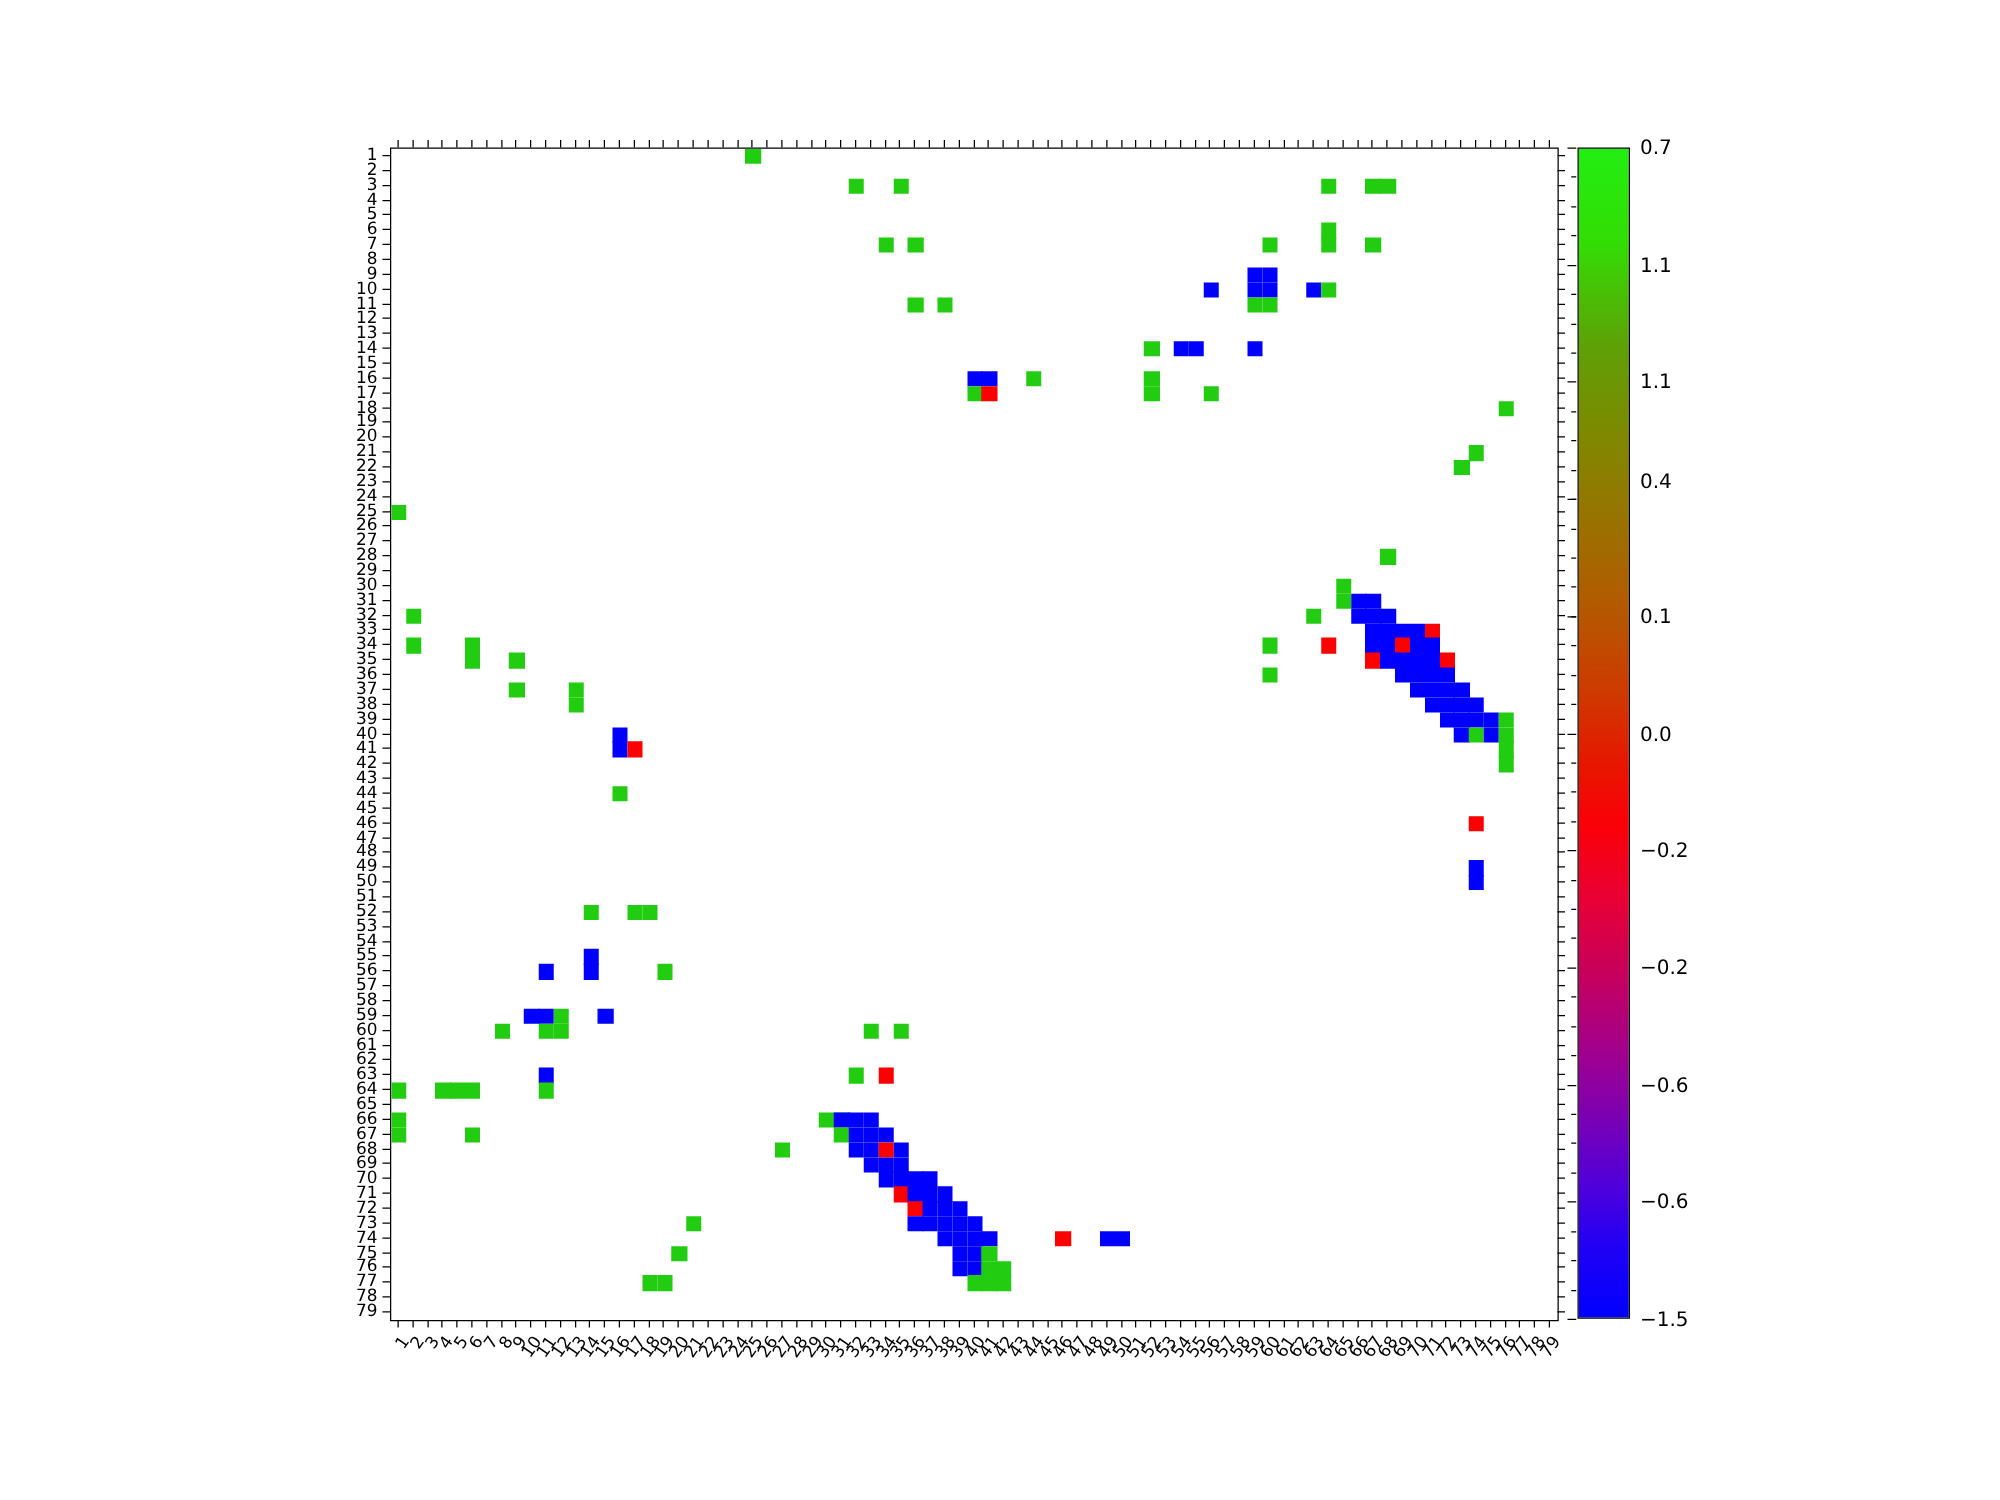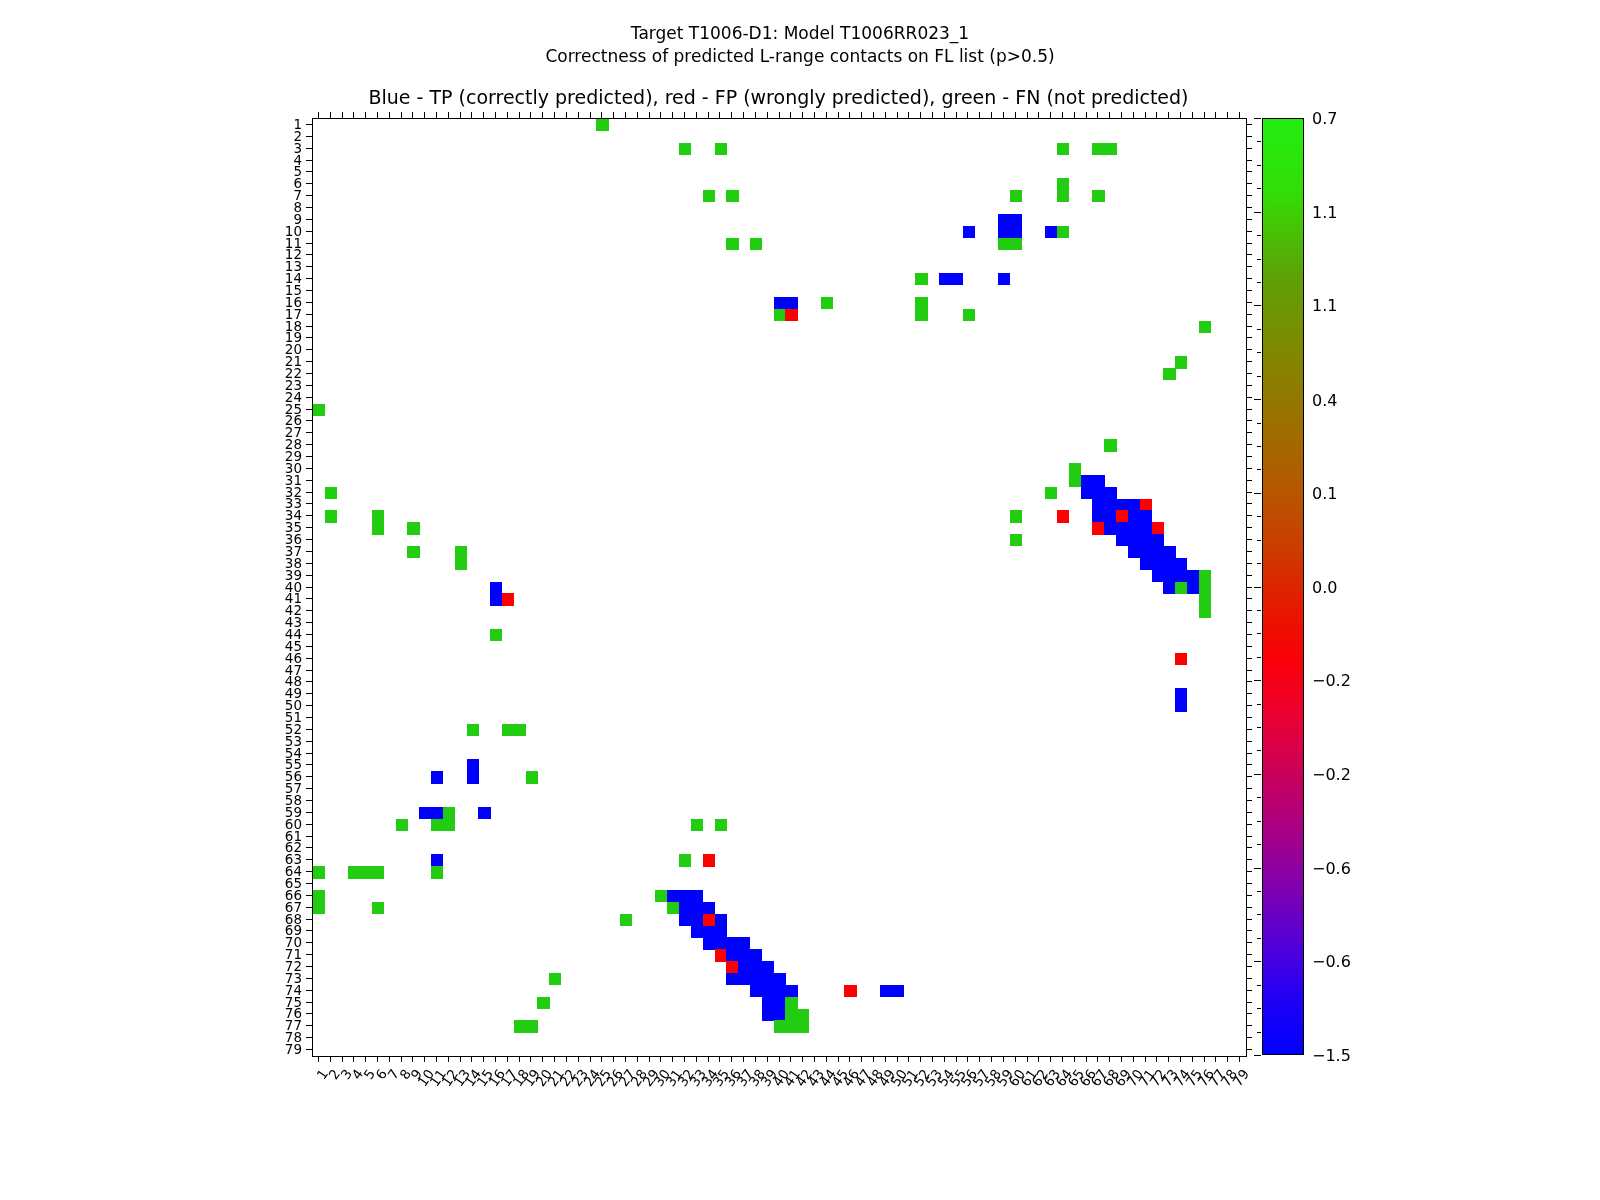--- a/index.html
+++ b/index.html
@@ -144,26 +144,21 @@
     color: #000;
     white-space: nowrap;
     transform: translateY(-50%);
   }
 </style>
 </head>
 <body>
 
 <div id="figure">
 
-  <div class="suptitle">
-    <span>Target T1006-D1: Model T1006RR023_1</span>
-    <span class="line2">Correctness of predicted L-range contacts on FL list (p&gt;0.5)</span>
-  </div>
 
-  <div class="axtitle">Blue - TP (correctly predicted), red - FP (wrongly predicted), green - FN (not predicted)</div>
 
   <div id="plot-area">
     <div id="cells">
         <div class="cell" style="left: 283.443px; top: 0px; width: 12.2601px; height: 12.3108px; background: rgb(34, 204, 17);"></div>
         <div class="cell" style="left: 366.114px; top: 23.7215px; width: 12.2601px; height: 12.3108px; background: rgb(34, 204, 17);"></div>
         <div class="cell" style="left: 401.544px; top: 23.7215px; width: 12.2601px; height: 12.3108px; background: rgb(34, 204, 17);"></div>
         <div class="cell" style="left: 744.038px; top: 23.7215px; width: 12.2601px; height: 12.3108px; background: rgb(34, 204, 17);"></div>
         <div class="cell" style="left: 779.468px; top: 23.7215px; width: 12.2601px; height: 12.3108px; background: rgb(34, 204, 17);"></div>
         <div class="cell" style="left: 791.278px; top: 23.7215px; width: 12.2601px; height: 12.3108px; background: rgb(34, 204, 17);"></div>
         <div class="cell" style="left: 389.734px; top: 71.1646px; width: 12.2601px; height: 12.3108px; background: rgb(34, 204, 17);"></div>
@@ -836,21 +831,21 @@
   <div id="colorbar-wrap">
     <div id="colorbar-gradient"></div>
     <div id="colorbar-ticks">
         <div class="cb-tick" style="top: 0px; left: -8px;"></div>
         <div class="cb-label" style="top: 0px;">0.7</div>
         <div class="cb-tick" style="top: 93.7px; left: -8px;"></div>
         <div class="cb-label" style="top: 93.7px;">1.1</div>
         <div class="cb-tick" style="top: 187.4px; left: -8px;"></div>
         <div class="cb-label" style="top: 187.4px;">1.1</div>
         <div class="cb-tick" style="top: 281.1px; left: -8px;"></div>
-        <div class="cb-label" style="top: 282px;">0.4</div>
+        <div class="cb-label" style="top: 267px;">0.4</div>
         <div class="cb-tick" style="top: 374.8px; left: -8px;"></div>
         <div class="cb-label" style="top: 374.8px;">0.1</div>
         <div class="cb-tick" style="top: 468.5px; left: -8px;"></div>
         <div class="cb-label" style="top: 468.5px;">0.0</div>
         <div class="cb-tick" style="top: 562.2px; left: -8px;"></div>
         <div class="cb-label" style="top: 562.2px;">−0.2</div>
         <div class="cb-tick" style="top: 655.9px; left: -8px;"></div>
         <div class="cb-label" style="top: 655.9px;">−0.2</div>
         <div class="cb-tick" style="top: 749.6px; left: -8px;"></div>
         <div class="cb-label" style="top: 749.6px;">−0.6</div>

